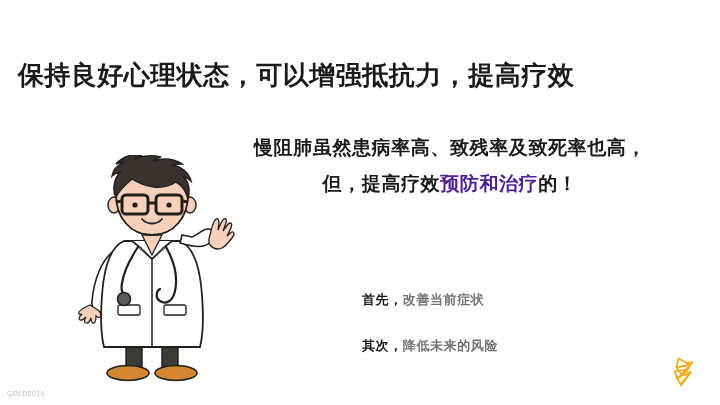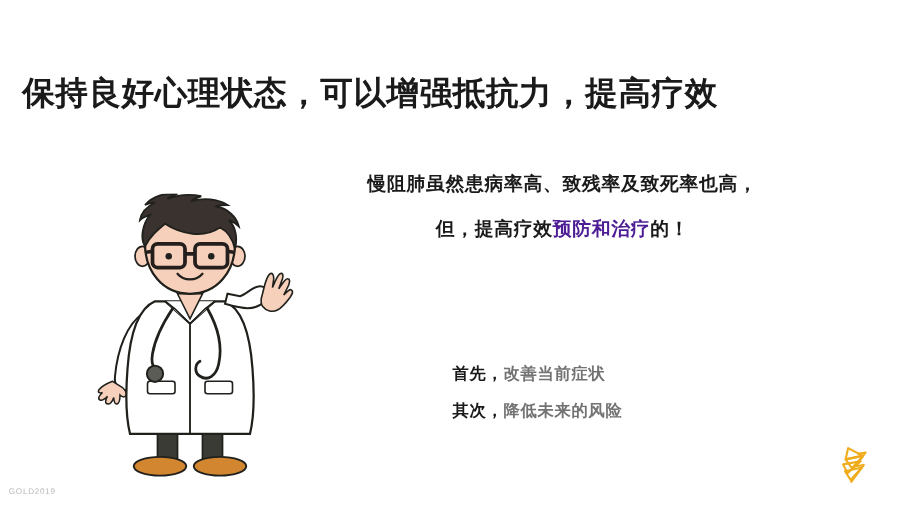--- a/index.html
+++ b/index.html
@@ -35,21 +35,21 @@
 
   
   #body-block {
     position: absolute;
     left: 250px;
     top: 136px;
     width: 400px;
     text-align: center;
   }
   .body-line {
-    font-size: 15px;
+    font-size: 19px;
     line-height: 22px;
     font-weight: bold;
     color: #1a1a1a;
     letter-spacing: 0.6px;
     white-space: nowrap;
   }
   #body-line-2 {
     margin-top: 14px;
   }
   .hl-red {
@@ -64,21 +64,21 @@
   }
   .point-line {
     font-size: 13px;
     line-height: 22px;
     font-weight: bold;
     color: #1a1a1a;
     letter-spacing: 0.6px;
     white-space: nowrap;
   }
   .point-line + .point-line {
-    margin-top: 8px;
+    margin-top: 24px;
   }
   .point-red {
     color: #737373;
   }
 
   
   #footer-note {
     position: absolute;
     left: 7px;
     bottom: 8px;

